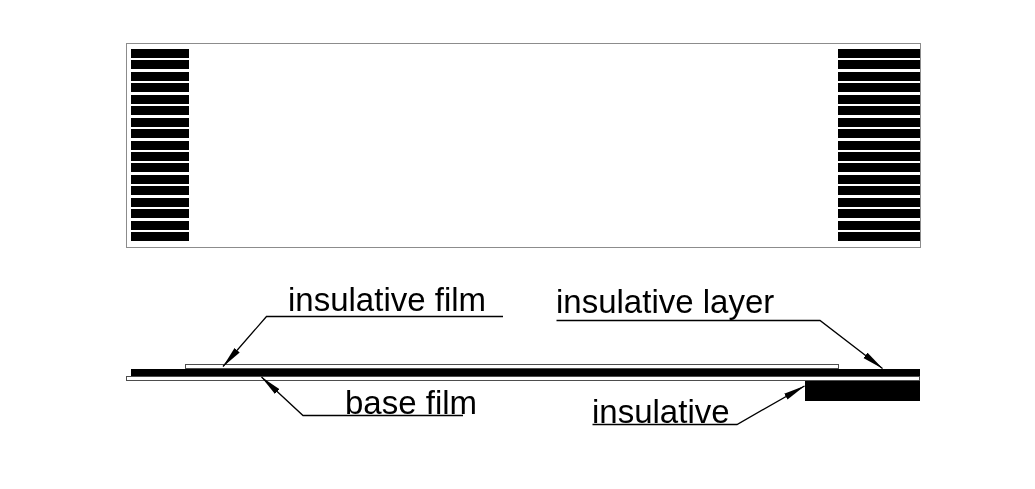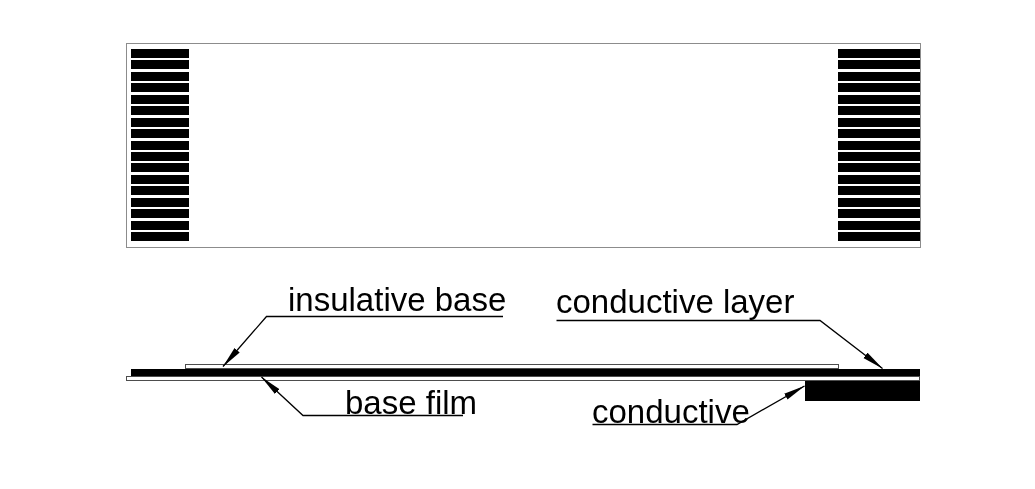--- a/index.html
+++ b/index.html
@@ -84,24 +84,24 @@
         <div class="stripe"></div>
         <div class="stripe"></div>
       </div>
   </div>
 
   <div class="layer conductive-strip"></div>
   <div class="layer insulative-strip"></div>
   <div class="layer basefilm-strip"></div>
   <div class="layer stiffener-strip"></div>
 
-  <div class="lbl lbl-insulative">insulative base</div>
-  <div class="lbl lbl-conductive">conductive layer</div>
+  <div class="lbl lbl-insulative">insulative film</div>
+  <div class="lbl lbl-conductive">insulative layer</div>
   <div class="lbl lbl-basefilm">base film</div>
-  <div class="lbl lbl-stiffener">conductive</div>
+  <div class="lbl lbl-stiffener">insulative</div>
 
   <svg class="leaders" viewBox="0 0 1035 489" xmlns="http://www.w3.org/2000/svg">
     <defs>
       <marker id="ah" viewBox="0 0 22 8" refX="21.5" refY="4" markerWidth="22" markerHeight="8" orient="auto" markerUnits="userSpaceOnUse">
         <path d="M22 4 L0 0.6 L0 7.4 Z" fill="#000000"></path>
       </marker>
     </defs>
     <polyline points="503,316.5 266.5,316.5 223,366.5" fill="none" stroke="#000000" stroke-width="1.3" marker-end="url(#ah)"></polyline>
     <polyline points="556.5,320.5 820,320.5 882.5,368.5" fill="none" stroke="#000000" stroke-width="1.3" marker-end="url(#ah)"></polyline>
     <polyline points="463,415.5 303,415.5 261.5,377" fill="none" stroke="#000000" stroke-width="1.3" marker-end="url(#ah)"></polyline>

